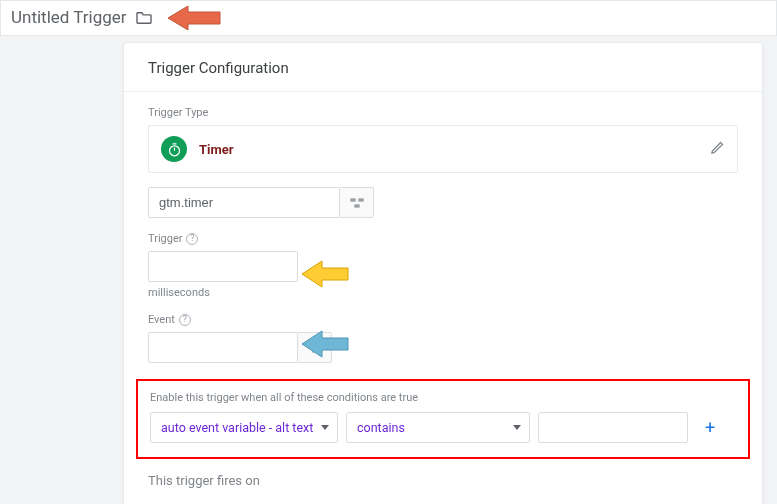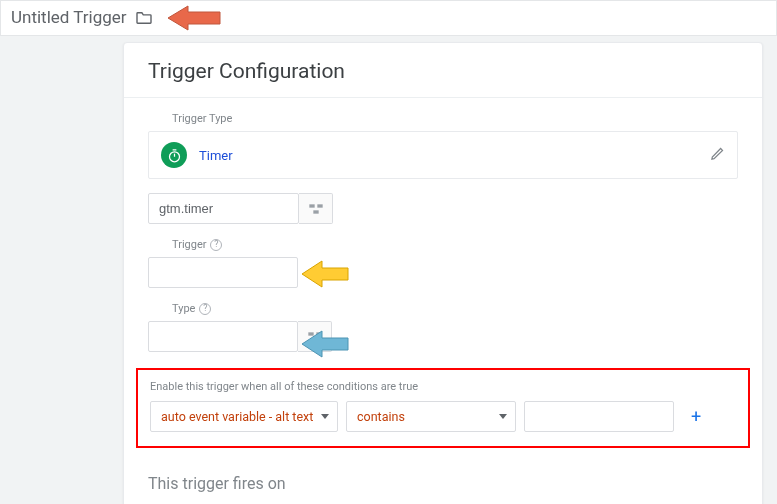--- a/index.html
+++ b/index.html
@@ -32,111 +32,110 @@
     left: 123px;
     top: 42px;
     width: 640px;
     background: #fff;
     border: 1px solid #e8eaed;
     border-radius: 4px;
     box-shadow: 0 1px 2px rgba(60,64,67,0.1);
     padding: 0 0 20px 0;
   }
   .card-title {
-    font-size: 21px;
+    font-size: 15px;
     color: #3c4043;
     padding: 16px 24px 14px 24px;
     border-bottom: 1px solid #eceff1;
     font-weight: 400;
   }
   .section { padding: 14px 24px 0 24px; }
   .label {
     font-size: 11px;
     color: #80868b;
     margin-bottom: 6px;
     display: flex;
     align-items: center;
     gap: 4px;
-    margin-left: 24px;
   }
   .help-icon {
     width:12px; height:12px; border:1px solid #b0b4ba; border-radius:50%;
     display:inline-flex; align-items:center; justify-content:center;
     font-size:9px; color:#9aa0a6; line-height:1;
   }
   .type-row {
     border: 1px solid #e8eaed;
     border-radius: 2px;
     display: flex;
     align-items: center;
     padding: 10px 12px;
     gap: 12px;
   }
   .type-icon {
     width: 26px; height: 26px; border-radius: 50%; background:#0f9d58;
     display:flex; align-items:center; justify-content:center;
   }
   .type-name {
-    font-size: 13px; font-weight: 400; color: #1d4ed8;
+    font-size: 13px; font-weight: 700; color: #7f1d1d;
     flex: 1;
   }
   .pencil { color:#9aa0a6; }
   .field-row {
     display:flex; align-items:stretch;
   }
   .text-input {
     border: 1px solid #dadce0;
     border-radius: 2px;
     font-size: 13px;
     color: #5f6368;
     padding: 7px 10px;
-    width: 151px;
+    width: 192px;
     background:#fff;
   }
   .brick-btn {
     border:1px solid #dadce0; border-left:none; border-radius:0 2px 2px 0;
     width:34px; display:flex; align-items:center; justify-content:center;
     background:#fafafa; color:#9aa0a6;
   }
   .unit {
     font-size:11px; color:#80868b; margin-top:4px;
   }
   .cond-box {
     border: 2px solid #ff0000;
-    margin: 16px 12px 12px 12px;
+    margin: 16px 12px 0 12px;
     padding: 10px 12px 14px 12px;
   }
   .cond-label {
     font-size:11px; color:#80868b; margin-bottom:8px;
   }
   .cond-row {
     display:flex; gap:8px; align-items:center;
   }
   .select {
     border:1px solid #dadce0; border-radius:2px; background:#fff;
     display:flex; align-items:center; justify-content:space-between;
-    padding:7px 8px 7px 10px; font-size:12.5px; color:#c2410c;
+    padding:7px 8px 7px 10px; font-size:12.5px; color:#6d28d9;
     cursor:pointer;
   }
   .sel-var { width: 188px; }
-  .sel-op  { width: 170px; }
+  .sel-op  { width: 184px; }
   .sel-val { width: 150px; }
   .caret {
     width:0;height:0;border-left:4px solid transparent;border-right:4px solid transparent;
     border-top:5px solid #5f6368;
   }
   .plus-btn {
     width:28px; height:30px; display:flex; align-items:center; justify-content:center;
     color:#1a73e8; font-size:18px; cursor:pointer;
   }
   .fires {
     padding: 14px 24px 0 24px;
   }
   .fires-label {
-    font-size:16px; color:#80868b; margin-bottom:8px;
+    font-size:13px; color:#80868b; margin-bottom:8px;
   }
   
   .arrow { position:absolute; pointer-events:none; }
 </style>
 </head>
 <body>
 
 <div class="topbar">
   <span class="title-text">Untitled Trigger</span>
   <span class="folder-icon">
@@ -182,25 +181,26 @@
   </div>
 
   <div class="section">
     <div class="label">
       <span>Trigger</span>
       <span class="help-icon">?</span>
     </div>
     <div class="field-row">
       <input class="text-input" style="width: 150px;" value="">
     </div>
+    <div class="unit">milliseconds</div>
   </div>
 
   <div class="section">
     <div class="label">
-      <span>Type</span>
+      <span>Event</span>
       <span class="help-icon">?</span>
     </div>
     <div class="field-row">
       <input class="text-input" style="width: 150px;" value="">
       <div class="brick-btn">
         <svg width="16" height="12" viewBox="0 0 24 18">
             <rect x="2" y="2" width="8" height="5" fill="#9aa0a6"></rect>
             <rect x="14" y="2" width="8" height="5" fill="#9aa0a6"></rect>
             <rect x="8" y="11" width="8" height="5" fill="#9aa0a6"></rect>
           </svg>

